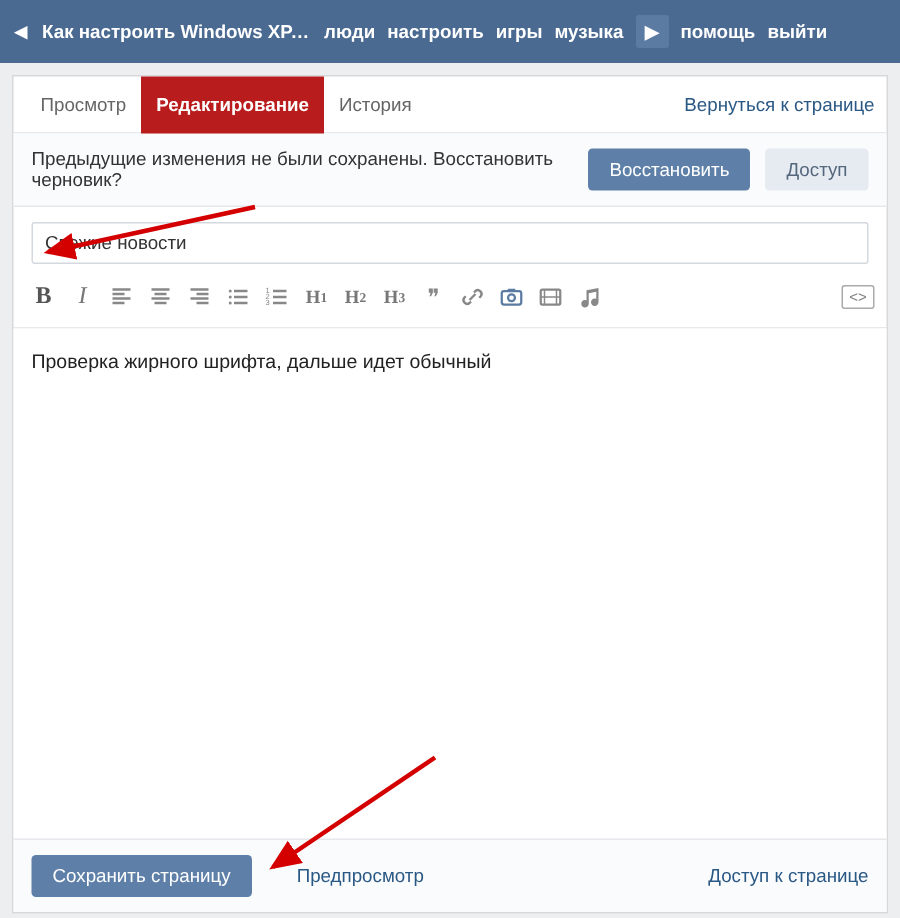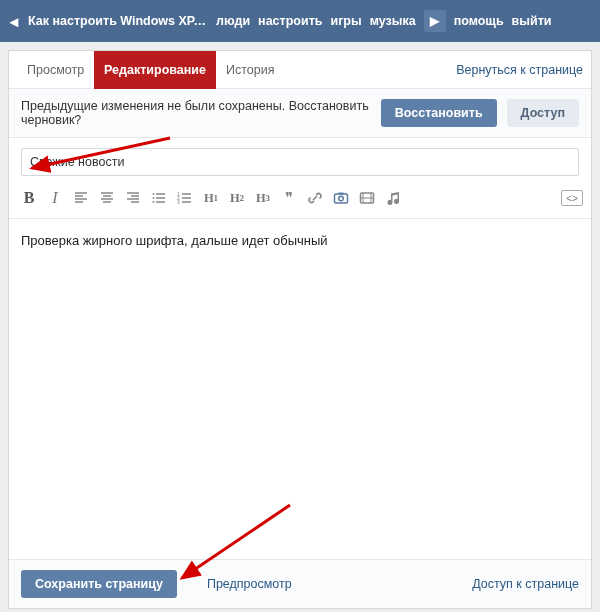--- a/index.html
+++ b/index.html
@@ -95,21 +95,20 @@
     flex: 1;
     color: #333;
   }
   .btn {
     border: none;
     padding: 7px 14px;
     border-radius: 3px;
     font-size: 12.5px;
     cursor: pointer;
     font-family: inherit;
-    font-weight: bold;
   }
   .btn-primary {
     background: #5e80a8;
     color: #fff;
   }
   .btn-secondary {
     background: #e5ebf1;
     color: #55677d;
   }
   .title-wrap {

